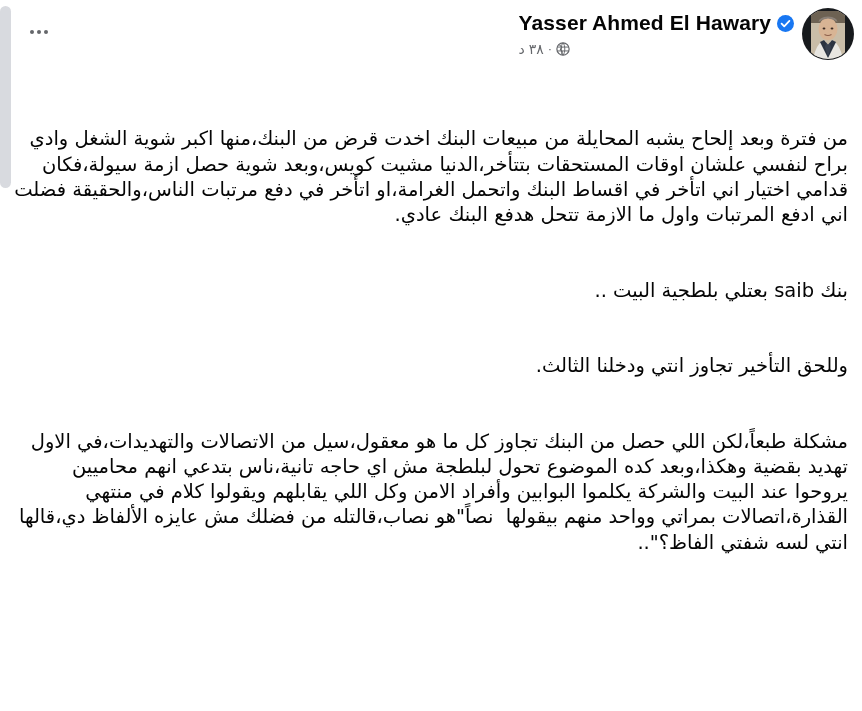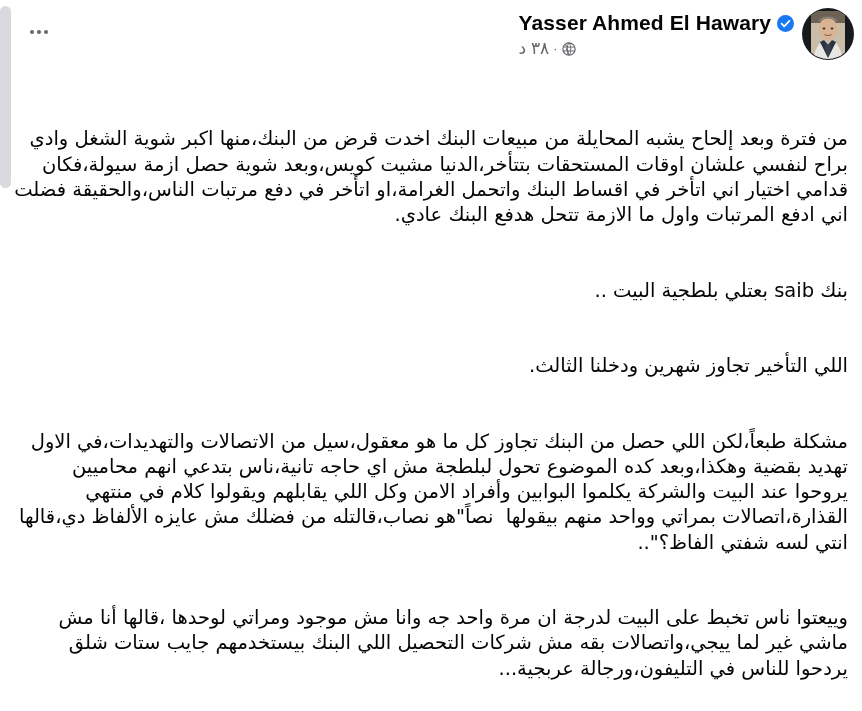--- a/index.html
+++ b/index.html
@@ -115,21 +115,21 @@
 
   .meta-row {
     display: flex;
     flex-direction: row-reverse;
     align-items: center;
     gap: 4px;
     margin-top: 4px;
     direction: rtl;
   }
   .timestamp {
-    font-size: 17px;
+    font-size: 14px;
     color: #65676b;
     line-height: 18px;
     cursor: pointer;
   }
   .dot-sep {
     font-size: 13px;
     color: #65676b;
     line-height: 18px;
   }
   .globe-icon {
@@ -213,23 +213,22 @@
           </svg>
         </div>
       </div>
 
     </div>
   </div>
 
   <div class="post-body">
     <p class="para">من فترة وبعد إلحاح يشبه المحايلة من مبيعات البنك اخدت قرض من البنك،منها اكبر شوية الشغل وادي براح لنفسي علشان اوقات المستحقات بتتأخر،الدنيا مشيت كويس،وبعد شوية حصل ازمة سيولة،فكان قدامي اختيار اني اتأخر في اقساط البنك واتحمل الغرامة،او اتأخر في دفع مرتبات الناس،والحقيقة فضلت اني ادفع المرتبات واول ما الازمة تتحل هدفع البنك عادي.</p>
     <p class="para">بنك saib بعتلي بلطجية البيت ..</p>
-    <p class="para">اللي التأخير تجاوز شهرين ودخلنا الثالث.</p>
+    <p class="para">وللحق التأخير تجاوز انتي ودخلنا الثالث.</p>
     <p class="para">مشكلة طبعاً،لكن اللي حصل من البنك تجاوز كل ما هو معقول،سيل من الاتصالات والتهديدات،في الاول تهديد بقضية وهكذا،وبعد كده الموضوع تحول لبلطجة مش اي حاجه تانية،ناس بتدعي انهم محاميين يروحوا عند البيت والشركة يكلموا البوابين وأفراد الامن وكل اللي يقابلهم ويقولوا كلام في منتهي القذارة،اتصالات بمراتي وواحد منهم بيقولها  نصاً"هو نصاب،قالتله من فضلك مش عايزه الألفاظ دي،قالها انتي لسه شفتي الفاظ؟"..</p>
-    <p class="para">وييعتوا ناس تخبط على البيت لدرجة ان مرة واحد جه وانا مش موجود ومراتي لوحدها ،قالها أنا مش ماشي غير لما ييجي،واتصالات بقه مش شركات التحصيل اللي البنك بيستخدمهم جايب ستات شلق يردحوا للناس في التليفون،ورجالة عربجية...</p>
     
     
     
     
     
     
     
     
     
   </div>

